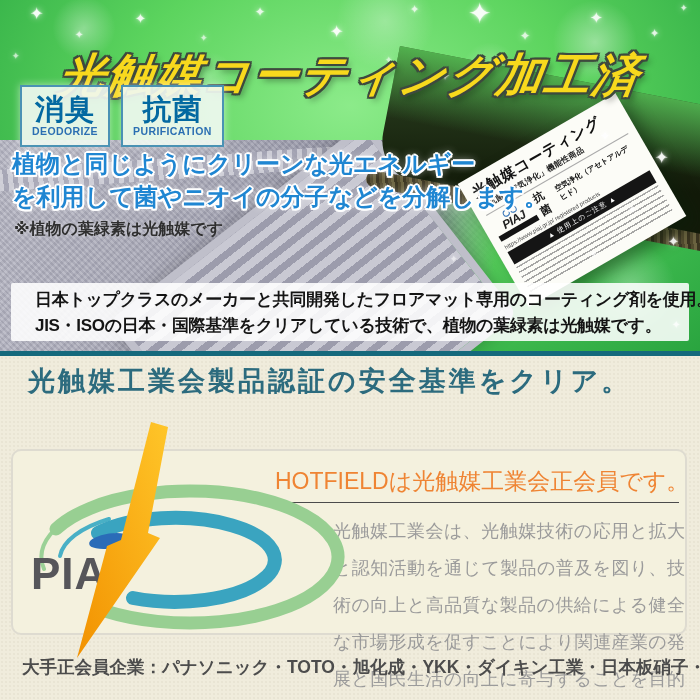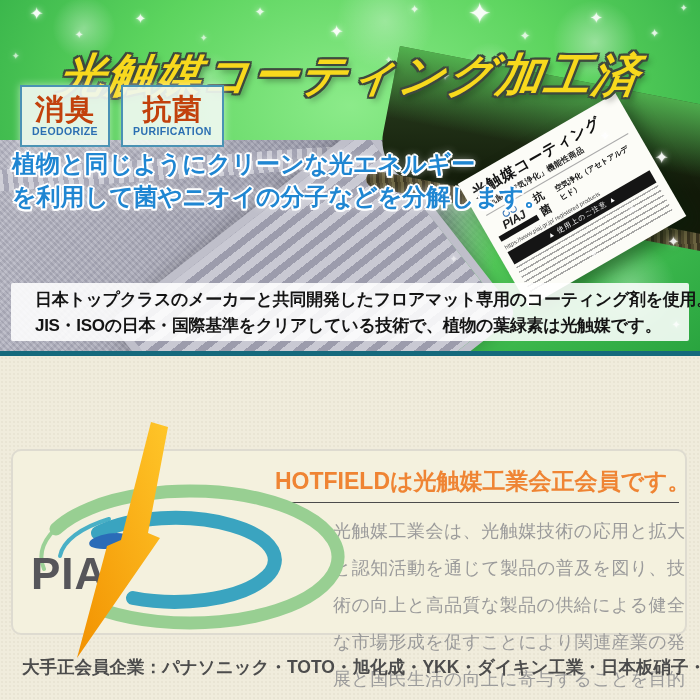--- a/index.html
+++ b/index.html
@@ -22,21 +22,21 @@
     font-family:"DejaVu Serif","Liberation Serif",serif;font-style:italic;font-weight:bold;
     font-size:46px;letter-spacing:2px;color:#f8d91d;transform:skewX(-8deg);
     text-shadow:2px 0 0 #3e4a3e,-2px 0 0 #3e4a3e,0 2px 0 #3e4a3e,0 -2px 0 #3e4a3e,
       2px 2px 0 #3e4a3e,-2px -2px 0 #3e4a3e,2px -2px 0 #3e4a3e,-2px 2px 0 #3e4a3e,
       4px 4px 6px rgba(0,0,0,.35);}
 
   .badges{position:absolute;left:20px;top:85px;display:flex;gap:11px;z-index:6;}
   .badge{border:2px solid #4a92b4;background:rgba(240,249,241,.92);
     box-shadow:0 0 8px rgba(255,255,255,.55);display:flex;flex-direction:column;
     align-items:center;justify-content:center;height:58px;padding:0 10px;}
-  .badge-jp{font-size:29px;font-weight:bold;color:#c2410c;line-height:1.02;letter-spacing:1px;}
+  .badge-jp{font-size:29px;font-weight:bold;color:#0369a1;line-height:1.02;letter-spacing:1px;}
   .badge-en{font-size:10.5px;font-weight:bold;color:#2b6fb2;letter-spacing:.4px;}
 
   .hl{position:absolute;left:12px;z-index:6;font-size:24px;font-weight:bold;color:#1f86d2;white-space:nowrap;
     text-shadow:2px 0 0 #fff,-2px 0 0 #fff,0 2px 0 #fff,0 -2px 0 #fff,
       1.5px 1.5px 0 #fff,-1.5px -1.5px 0 #fff,1.5px -1.5px 0 #fff,-1.5px 1.5px 0 #fff,
       0 0 8px rgba(255,255,255,.9);}
   .hl1{top:148px;} .hl2{top:181px;}
   .note{position:absolute;left:14px;top:219px;font-size:16px;font-weight:bold;color:#2f2f2f;z-index:6;
     text-shadow:0 0 4px rgba(255,255,255,.55);}
 
@@ -95,21 +95,21 @@
   .divider{width:700px;height:5px;background:#15697c;}
 
   
   .cert{position:relative;width:700px;height:344px;background:#f0ecdc;
     background-image:radial-gradient(rgba(120,110,80,.06) 1px,transparent 1.2px);background-size:4px 4px;}
   .cert-heading{position:absolute;left:28px;top:6px;z-index:1;
     font-family:"DejaVu Serif","Liberation Serif",serif;font-weight:bold;font-size:27px;
     color:#2c6b7e;letter-spacing:3px;line-height:38px;white-space:nowrap;}
   .member-box{position:absolute;left:11px;top:93px;width:676px;height:186px;background:#f4f1de;
     border:2px solid #dedbd0;border-radius:10px;box-sizing:border-box;z-index:1;}
-  .member-heading{position:absolute;left:262px;top:15px;font-size:23px;font-weight:bold;color:#ef8433;white-space:nowrap;}
+  .member-heading{position:absolute;left:262px;top:15px;font-size:23px;font-weight:normal;color:#ef8433;white-space:nowrap;}
   .member-underline{position:absolute;left:262px;top:51px;width:404px;border-top:1.5px solid #4b4b4b;}
   .member-body{position:absolute;left:320px;top:62px;width:352px;font-size:18px;line-height:37px;
     color:#9b9b9b;text-align:justify;}
   .piaj-arcs{position:absolute;left:25px;top:106px;z-index:2;}
   .piaj-text{position:absolute;left:31px;top:196px;font-size:44px;font-weight:bold;color:#56565a;
     letter-spacing:1px;line-height:1;z-index:3;}
   .bolt{position:absolute;left:55px;top:64px;z-index:4;}
   .cert-footer{position:absolute;left:22px;top:299px;font-size:17.5px;font-weight:600;color:#4c4c4c;
     white-space:nowrap;z-index:5;}
 </style>
@@ -187,32 +187,34 @@
         <span class="badge-en">DEODORIZE</span>
       </div>
       <div class="badge">
         <span class="badge-jp">抗菌</span>
         <span class="badge-en">PURIFICATION</span>
       </div>
     </div>
 
     <div class="hl hl1">植物と同じようにクリーンな光エネルギー</div>
     <div class="hl hl2">を利用して菌やニオイの分子などを分解します。</div>
+    <div class="note">※植物の葉緑素は光触媒です</div>
 
     <div class="infobox">
       <div>日本トップクラスのメーカーと共同開発したフロアマット専用のコーティング剤を使用。</div>
       <div>JIS・ISOの日本・国際基準をクリアしている技術で、植物の葉緑素は光触媒です。</div>
     </div>
   </section>
 
   <div class="divider"></div>
 
   <section class="cert">
 
     <div class="cert-heading">
+      <div>光触媒工業会製品認証の安全基準をクリア。</div>
     </div>
 
     <div class="member-box">
       <div class="member-heading">HOTFIELDは光触媒工業会正会員です。</div>
       <div class="member-underline"></div>
       <div class="member-body">光触媒工業会は、光触媒技術の応用と拡大と認知活動を通じて製品の普及を図り、技術の向上と高品質な製品の供給による健全な市場形成を促すことにより関連産業の発展と国民生活の向上に寄与することを目的とする会です。</div>
     </div>
 
     <svg class="piaj-arcs" width="320" height="186" viewBox="0 0 320 186">
       <path d="M 19 107 A 148 66 0 0 1 70 44" fill="none" stroke="#9bd196" stroke-width="4" stroke-linecap="round"></path>

